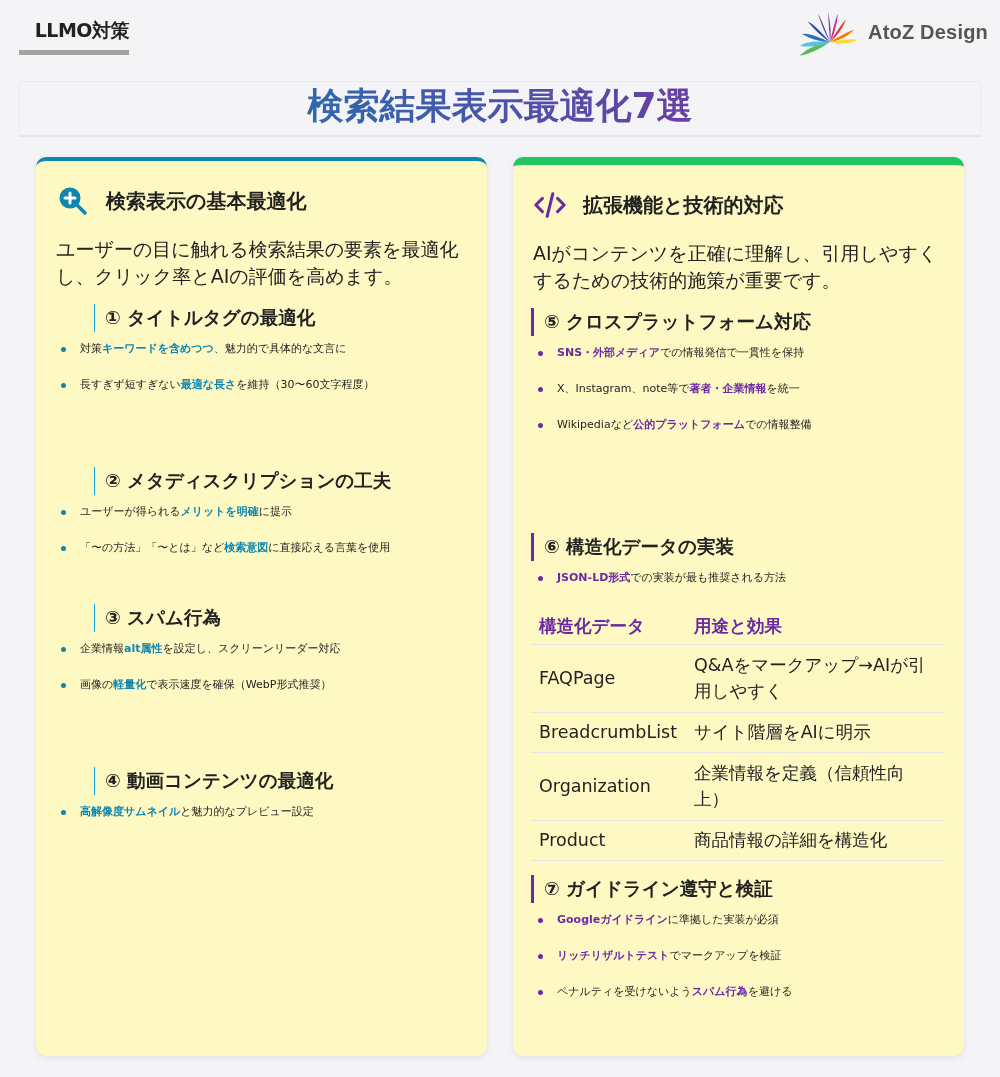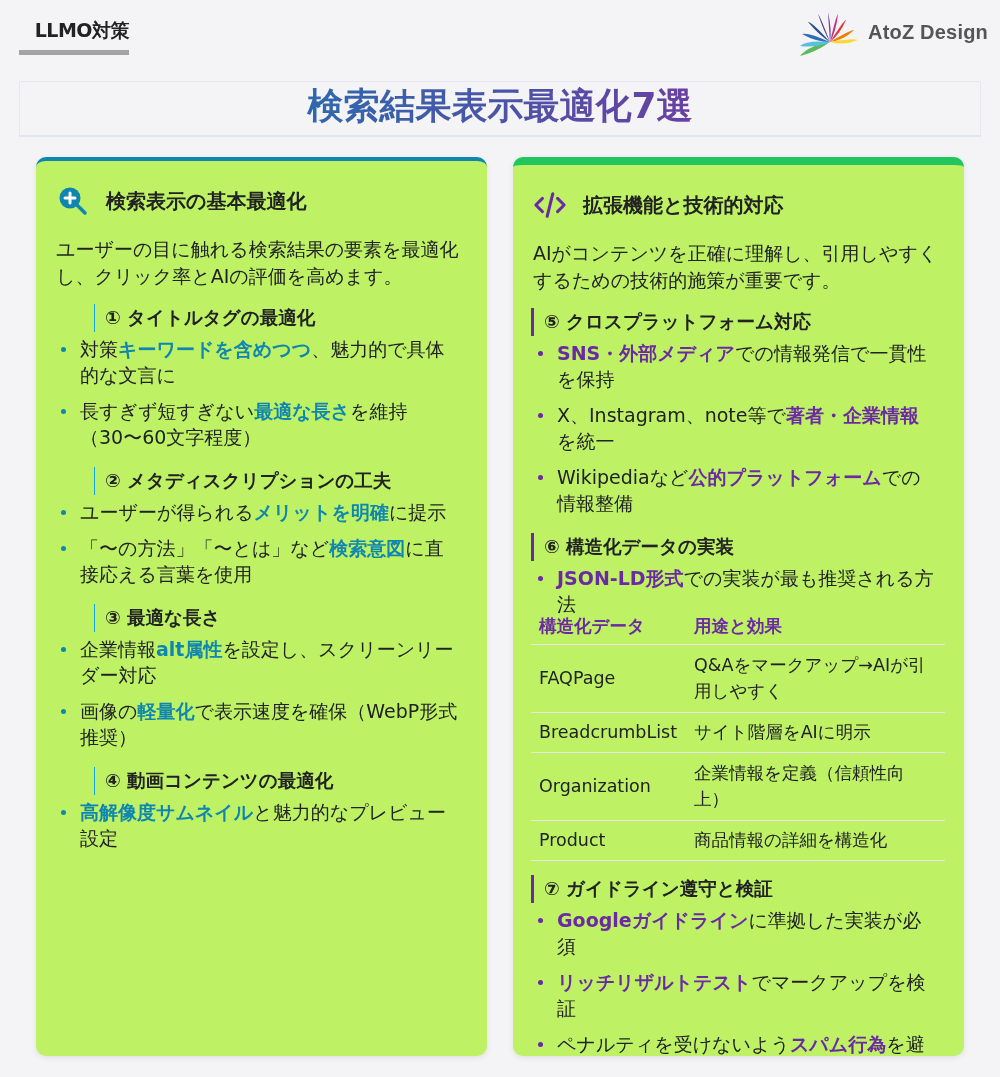--- a/index.html
+++ b/index.html
@@ -8,37 +8,37 @@
 
   .top-label { position: absolute; left: 19px; top: 18px; font-size: 19px; font-weight: bold; color: #222; letter-spacing: -0.5px; padding-bottom: 6px; border-bottom: 5px solid #a3a3a3; width: 110px; text-align: right; }
 
   .logo { position: absolute; left: 800px; top: 8px; display: flex; align-items: center; }
   .logo svg { width: 60px; height: 48px; }
   .logo-text { font-family: "Liberation Sans", sans-serif; font-size: 20px; color: #555; margin-left: 8px; font-weight: bold; letter-spacing: 0.2px; }
 
   .title-box { position: absolute; left: 19px; top: 81px; width: 962px; height: 56px; border: 1px solid #e6e9f0; border-bottom: 2px solid #e2e6ef; display: flex; justify-content: center; }
   .title { font-size: 36px; font-weight: bold; background: linear-gradient(90deg, #2f68ad 0%, #4b54a8 50%, #6a3fa3 100%); -webkit-background-clip: text; background-clip: text; color: transparent; letter-spacing: 0px; }
 
-  .card { position: absolute; top: 157px; width: 451px; height: 899px; background: #bef264; border-radius: 10px; box-shadow: 0 2px 6px rgba(0,0,0,0.08); overflow: hidden; }
+  .card { position: absolute; top: 157px; width: 451px; height: 899px; background: #fef9c3; border-radius: 10px; box-shadow: 0 2px 6px rgba(0,0,0,0.08); overflow: hidden; }
   .card.left { left: 36px; border-top: 4px solid #0e86b0; }
   .card.right { left: 513px; border-top: 8px solid #22c55e; }
 
   .card-head { display: flex; align-items: center; position: absolute; left: 20px; top: 25px; }
   .card-head .icon { width: 34px; height: 30px; display: flex; align-items: center; justify-content: center; margin-right: 16px; }
   .card-title { font-size: 20px; font-weight: bold; color: #222; }
 
   .card-desc { position: absolute; left: 20px; top: 75px; width: 410px; font-size: 19px; line-height: 27px; color: #222; }
 
   .sec { position: absolute; left: 18px; }
   .sec-head { font-size: 18.5px; font-weight: bold; color: #222; padding-left: 10px; height: 28px; line-height: 28px; }
   .left .sec-head { border-left: 1px solid #0ea5e9; margin-left: 40px; }
   .right .sec-head { border-left: 3px solid #6b2aa3; }
 
   ul.bul { list-style: none; margin-top: 4px; }
-  ul.bul li { position: relative; padding-left: 26px; font-size: 19px; line-height: 26px; color: #222; margin-bottom: 10px; width: 405px; }
+  ul.bul li { position: relative; padding-left: 26px; font-size: 11px; line-height: 26px; color: #222; margin-bottom: 10px; width: 405px; }
   ul.bul li::before { content: ""; position: absolute; left: 7px; top: 11px; width: 5px; height: 5px; border-radius: 50%; }
   .left ul.bul li::before { background: #0e86b0; }
   .right ul.bul li::before { background: #6b2aa3; }
   .left .hl { color: #0e86b0; font-weight: bold; }
   .right .hl { color: #6b2aa3; font-weight: bold; }
 
   table.sd { position: absolute; left: 18px; top: 443px; width: 414px; border-collapse: collapse; font-size: 17.5px; }
   table.sd th { text-align: left; color: #6b2aa3; font-weight: bold; height: 36px; padding-left: 8px; border-bottom: 1px solid #e6e6ea; font-size: 17.5px; }
   table.sd td { padding: 6px 8px; line-height: 26px; border-bottom: 1px solid #e6e6ea; vertical-align: middle; color: #222; }
   table.sd td.c1 { width: 155px; }
@@ -94,21 +94,21 @@
 
   <div class="sec" style="top:306px">
     <div class="sec-head">② メタディスクリプションの工夫</div>
     <ul class="bul">
       <li><span>ユーザーが得られる</span><span class="hl">メリットを明確</span><span>に提示</span></li>
       <li><span>「〜の方法」「〜とは」など</span><span class="hl">検索意図</span><span>に直接応える言葉を使用</span></li>
     </ul>
   </div>
 
   <div class="sec" style="top:443px">
-    <div class="sec-head">③ 最適な長さ</div>
+    <div class="sec-head">③ スパム行為</div>
     <ul class="bul">
       <li><span>企業情報</span><span class="hl">alt属性</span><span>を設定し、スクリーンリーダー対応</span></li>
       <li><span>画像の</span><span class="hl">軽量化</span><span>で表示速度を確保（WebP形式推奨）</span></li>
     </ul>
   </div>
 
   <div class="sec" style="top:606px">
     <div class="sec-head">④ 動画コンテンツの最適化</div>
     <ul class="bul">
       <li><span></span><span class="hl">高解像度サムネイル</span><span>と魅力的なプレビュー設定</span></li>

